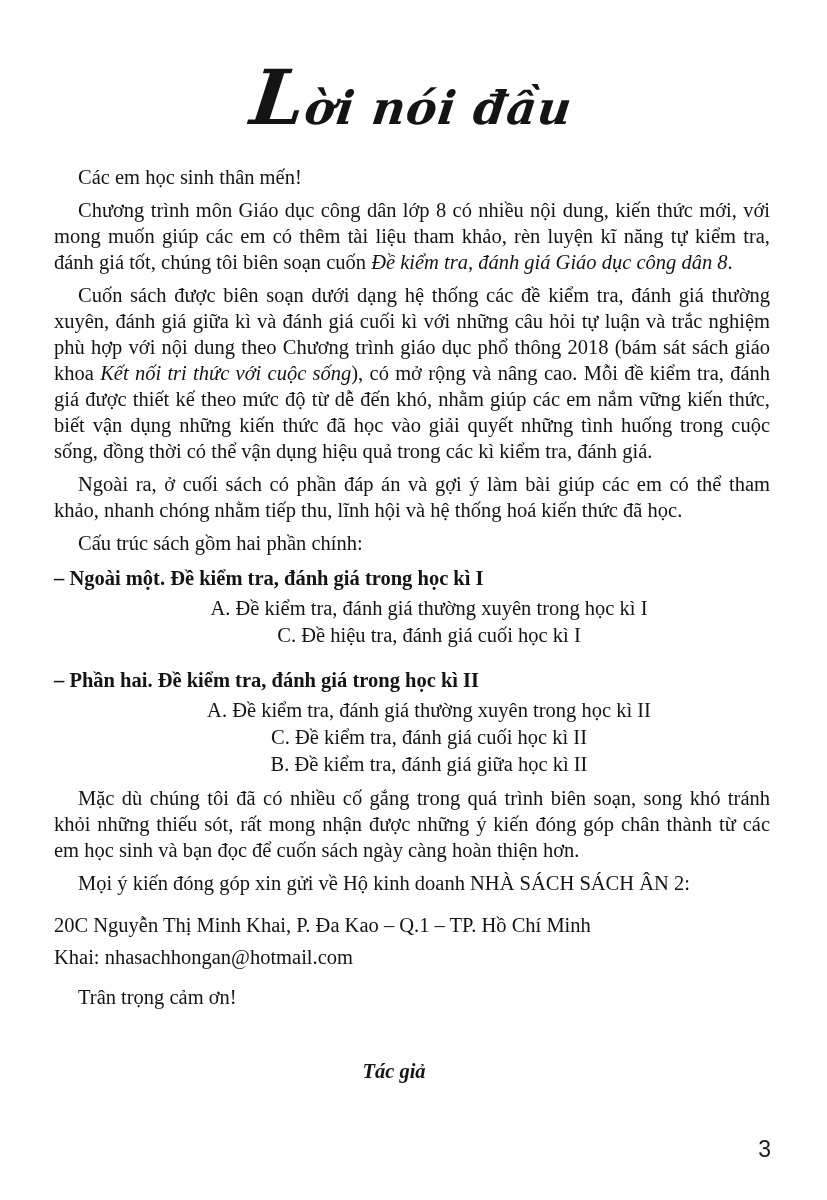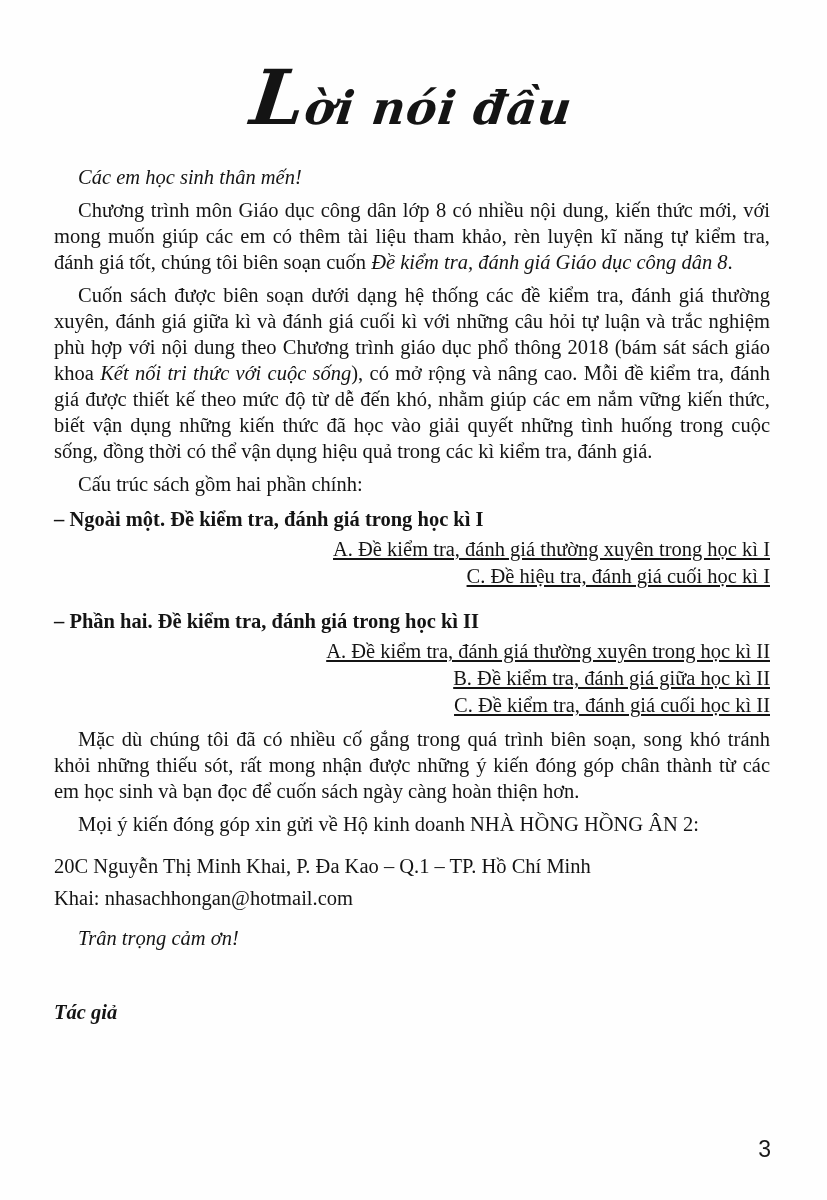--- a/index.html
+++ b/index.html
@@ -32,59 +32,56 @@
     line-height: 84px;
     text-align: center;
     transform: skewX(-7deg);
     letter-spacing: 1px;
   }
   .title::first-letter {
     font-size: 1.65em;
   }
   .salutation {
     margin: 14px 0 0 0;
-    font-style: italic;
     text-indent: 24px;
   }
   .para {
     margin: 7px 0 0 0;
     text-indent: 24px;
   }
   .bi { font-weight: normal; font-style: italic; }
   .it { font-style: italic; }
   .part-heading {
     margin: 9px 0 0 0;
     font-weight: bold;
     line-height: 27px;
     text-align: left;
   }
   .part2 { margin-top: 18px; }
   .outline-list {
     margin: 3px 0 0 0;
     padding: 0 0 0 34px;
     list-style: none;
     line-height: 27px;
-    text-align: right;
-    text-decoration: underline;
+    text-align: center;
   }
   .centered {
     margin: 16px 0 0 0;
     text-align: left;
     text-indent: 0;
   }
   .email-line { margin-top: 6px; }
   .closing {
     margin: 14px 0 0 0;
-    font-style: italic;
     text-indent: 24px;
     text-align: left;
   }
   .signature {
     margin: 48px 0 2px 0;
-    text-align: left;
+    text-align: center;
     padding-right: 36px;
     font-weight: bold;
     font-style: italic;
   }
   .page-number {
     position: absolute;
     top: 1136px;
     right: 56px;
     font-family: "Liberation Sans", sans-serif;
     font-size: 23px;
@@ -98,39 +95,40 @@
   <div class="content">
 
     <h1 class="title">Lời nói đầu</h1>
 
     <p class="salutation">Các em học sinh thân mến!</p>
 
     <p class="para"><span>Chương trình môn Giáo dục công dân lớp 8 có nhiều nội dung, kiến thức mới, với mong muốn giúp các em có thêm tài liệu tham khảo, rèn luyện kĩ năng tự kiểm tra, đánh giá tốt, chúng tôi biên soạn cuốn </span><span class="bi">Đề kiểm tra, đánh giá Giáo dục công dân 8</span><span>.</span></p>
 
     <p class="para"><span>Cuốn sách được biên soạn dưới dạng hệ thống các đề kiểm tra, đánh giá thường xuyên, đánh giá giữa kì và đánh giá cuối kì với những câu hỏi tự luận và trắc nghiệm phù hợp với nội dung theo Chương trình giáo dục phổ thông 2018 (bám sát sách giáo khoa </span><span class="it">Kết nối tri thức với cuộc sống</span><span>), có mở rộng và nâng cao. Mỗi đề kiểm tra, đánh giá được thiết kế theo mức độ từ dễ đến khó, nhằm giúp các em nắm vững kiến thức, biết vận dụng những kiến thức đã học vào giải quyết những tình huống trong cuộc sống, đồng thời có thể vận dụng hiệu quả trong các kì kiểm tra, đánh giá.</span></p>
 
+    <p class="para">Ngoài ra, ở cuối sách có phần đáp án và gợi ý làm bài giúp các em có thể tham khảo, nhanh chóng nhằm tiếp thu, lĩnh hội và hệ thống hoá kiến thức đã học.</p>
 
     <p class="para">Cấu trúc sách gồm hai phần chính:</p>
 
     <p class="part-heading">– Ngoài một. Đề kiểm tra, đánh giá trong học kì I</p>
     <ul class="outline-list">
       <li>A. Đề kiểm tra, đánh giá thường xuyên trong học kì I</li>
       <li>C. Đề hiệu tra, đánh giá cuối học kì I</li>
     </ul>
 
     <p class="part-heading part2">– Phần hai. Đề kiểm tra, đánh giá trong học kì II</p>
     <ul class="outline-list">
       <li>A. Đề kiểm tra, đánh giá thường xuyên trong học kì II</li>
+      <li>C. Đề kiểm tra, đánh giá cuối học kì II</li>
       <li>B. Đề kiểm tra, đánh giá giữa học kì II</li>
-      <li>C. Đề kiểm tra, đánh giá cuối học kì II</li>
     </ul>
 
     <p class="para">Mặc dù chúng tôi đã có nhiều cố gắng trong quá trình biên soạn, song khó tránh khỏi những thiếu sót, rất mong nhận được những ý kiến đóng góp chân thành từ các em học sinh và bạn đọc để cuốn sách ngày càng hoàn thiện hơn.</p>
 
-    <p class="para">Mọi ý kiến đóng góp xin gửi về Hộ kinh doanh NHÀ HỒNG HỒNG ÂN 2:</p>
+    <p class="para">Mọi ý kiến đóng góp xin gửi về Hộ kinh doanh NHÀ SÁCH SÁCH ÂN 2:</p>
 
     <p class="centered">20C Nguyễn Thị Minh Khai, P. Đa Kao – Q.1 – TP. Hồ Chí Minh</p>
     <p class="centered email-line">Khai: nhasachhongan@hotmail.com</p>
 
     <p class="closing">Trân trọng cảm ơn!</p>
 
     <p class="signature">Tác giả</p>
 
   </div>
 

